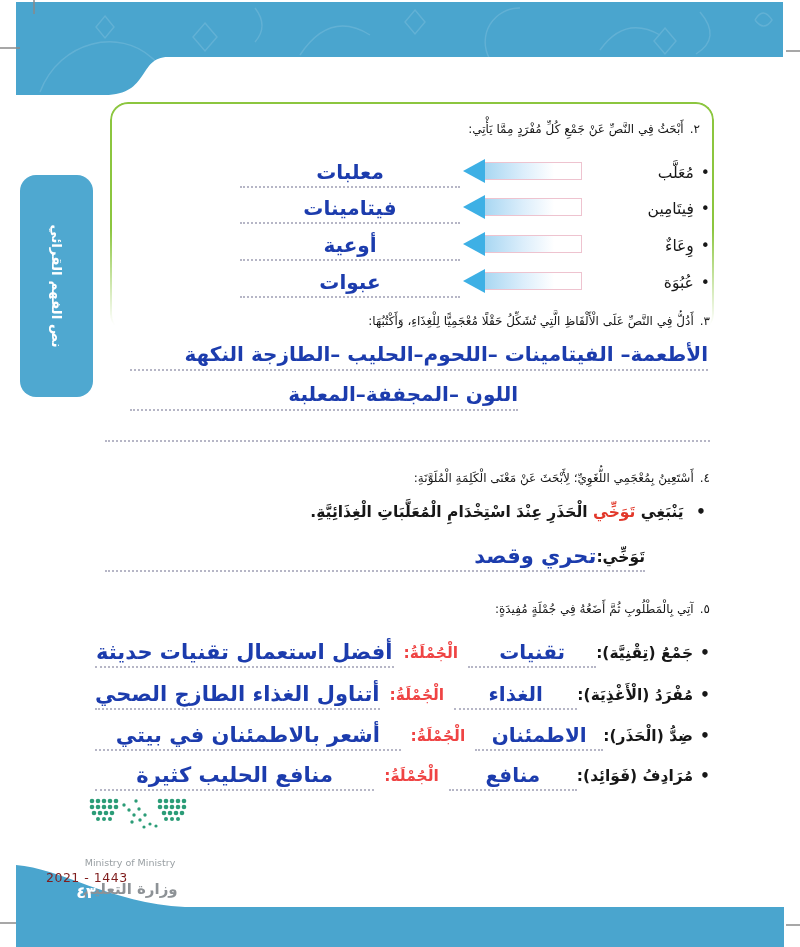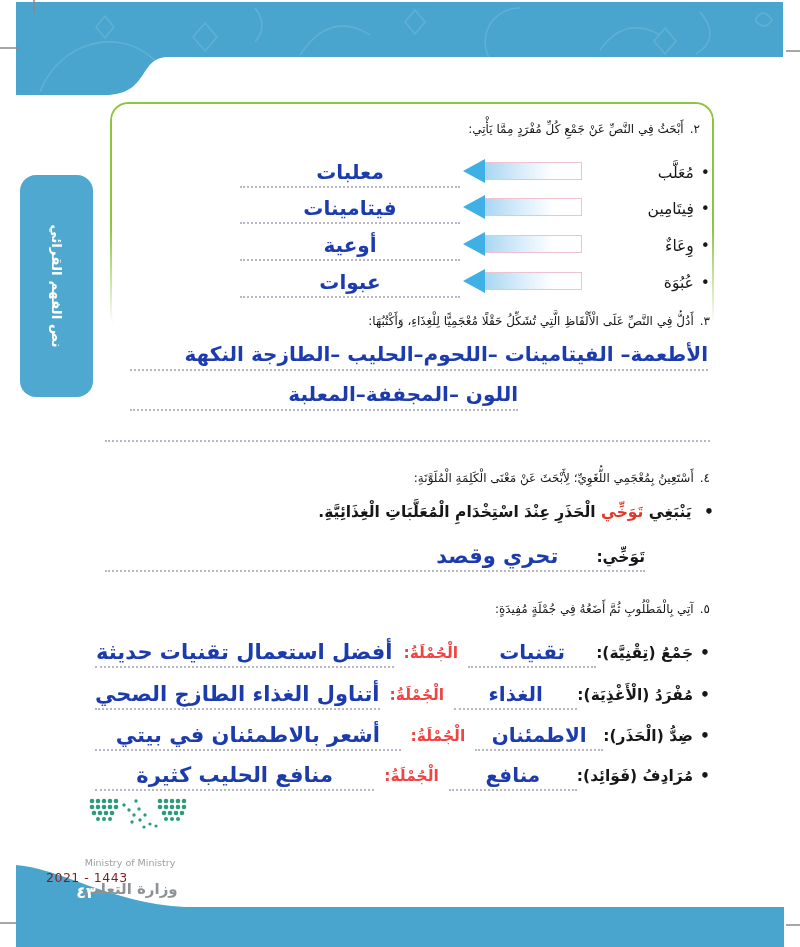--- a/index.html
+++ b/index.html
@@ -40,21 +40,21 @@
                 border-right:22px solid #3EB0E5;}
   .m-ans{flex:1;text-align:center;font-size:20px;padding-bottom:2px;direction:rtl;white-space:nowrap;}
   
   .line{direction:rtl;text-align:right;font-size:20px;white-space:nowrap;padding-bottom:3px;}
   
   .sentence{direction:rtl;color:#171717;font-size:15.5px;font-weight:bold;white-space:nowrap;}
   .sentence .blt{margin-left:7px;}
   .red{color:#E2382A;}
   .prompt-row{display:flex;direction:rtl;align-items:flex-end;width:540px;height:32px;}
   .prompt-row .p-label{color:#171717;font-size:15.5px;font-weight:bold;padding-bottom:4px;white-space:nowrap;}
-  .prompt-row .p-ans{font-size:21px;margin-right:38px;padding-bottom:2px;white-space:nowrap;}
+  .prompt-row .p-ans{font-size:21px;padding-bottom:2px;white-space:nowrap;}
   
   .w-row{display:flex;direction:rtl;align-items:flex-end;width:615px;height:38px;}
   .w-label{color:#171717;font-size:15.5px;font-weight:bold;white-space:nowrap;padding-bottom:6px;}
   .w-label .blt{margin-left:7px;}
   .w-ans1{width:128px;text-align:center;font-size:20px;padding-bottom:2px;white-space:nowrap;}
   .w-jlabel{color:#ef4444;font-size:15.5px;font-weight:bold;white-space:nowrap;
             padding:0 10px 6px 10px;}
   .w-sent{flex:1;text-align:center;font-size:21px;padding-bottom:2px;white-space:nowrap;}
   
   .logo-dots{left:88px;top:797px;}
@@ -136,21 +136,21 @@
   <div class="abs q" style="top:308px;right:90px;">
     <span class="num">٣.</span><span>أَدُلُّ فِي النَّصِّ عَلَى الْأَلْفَاظِ الَّتِي تُشَكِّلُ حَقْلًا مُعْجَمِيًّا لِلْغِذَاءِ، وَأَكْتُبُهَا:</span>
   </div>
   <div class="abs line dotted hand" style="left:130px;top:342px;width:578px;">الأطعمة– الفيتامينات –اللحوم–الحليب –الطازجة النكهة</div>
   <div class="abs line dotted hand" style="left:130px;top:382px;width:388px;">اللون –المجففة–المعلبة</div>
   <div class="abs dotted" style="left:105px;top:420px;width:605px;height:20px;"></div>
 
   <div class="abs q" style="top:465px;right:90px;">
     <span class="num">٤.</span><span>أَسْتَعِينُ بِمُعْجَمِي اللُّغَوِيِّ؛ لِأَبْحَثَ عَنْ مَعْنَى الْكَلِمَةِ الْمُلَوَّنَةِ:</span>
   </div>
-  <div class="abs sentence" style="top:503px;right:86px;text-align:center;">
+  <div class="abs sentence" style="top:503px;right:94px;text-align:center;">
     <span class="blt">•</span>
     <span>يَنْبَغِي</span>
     <span class="red">تَوَخِّي</span>
     <span>الْحَذَرِ عِنْدَ اسْتِخْدَامِ الْمُعَلَّبَاتِ الْغِذَائِيَّةِ.</span>
   </div>
   <div class="abs prompt-row dotted" style="left:105px;top:538px;">
     <div class="p-label">تَوَخِّي:</div>
     <div class="p-ans hand">تحري وقصد</div>
   </div>
 

